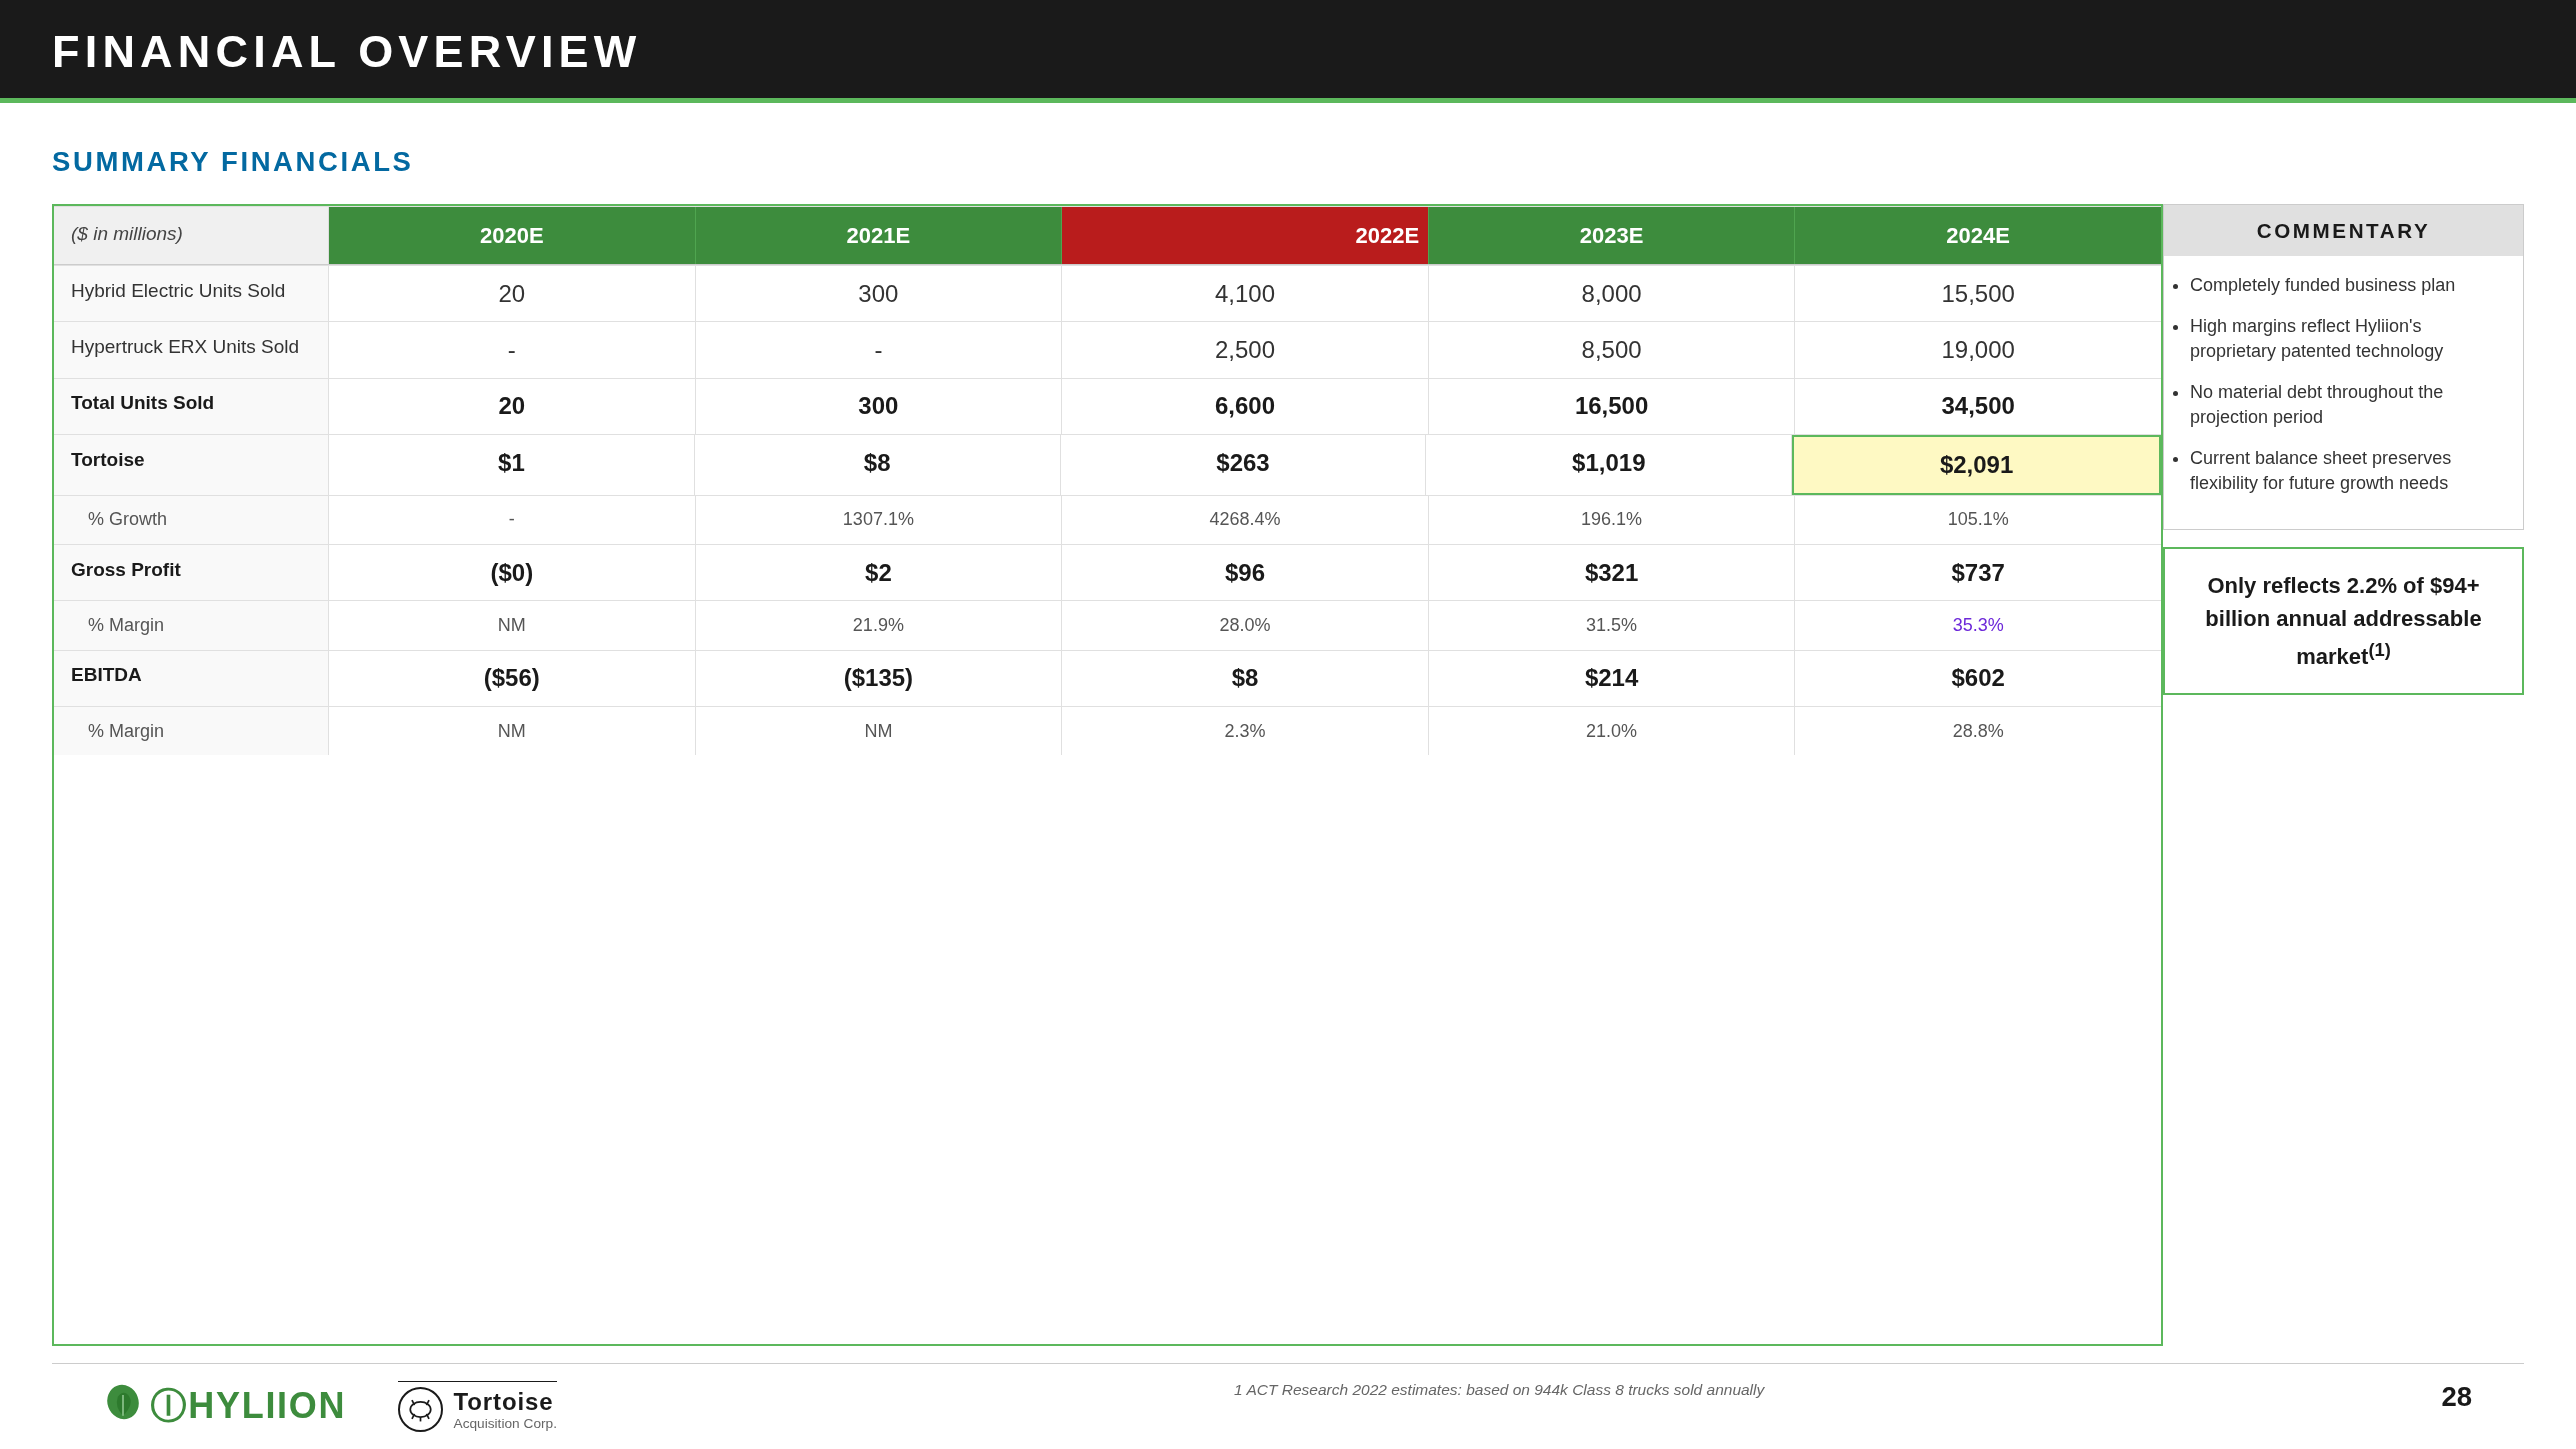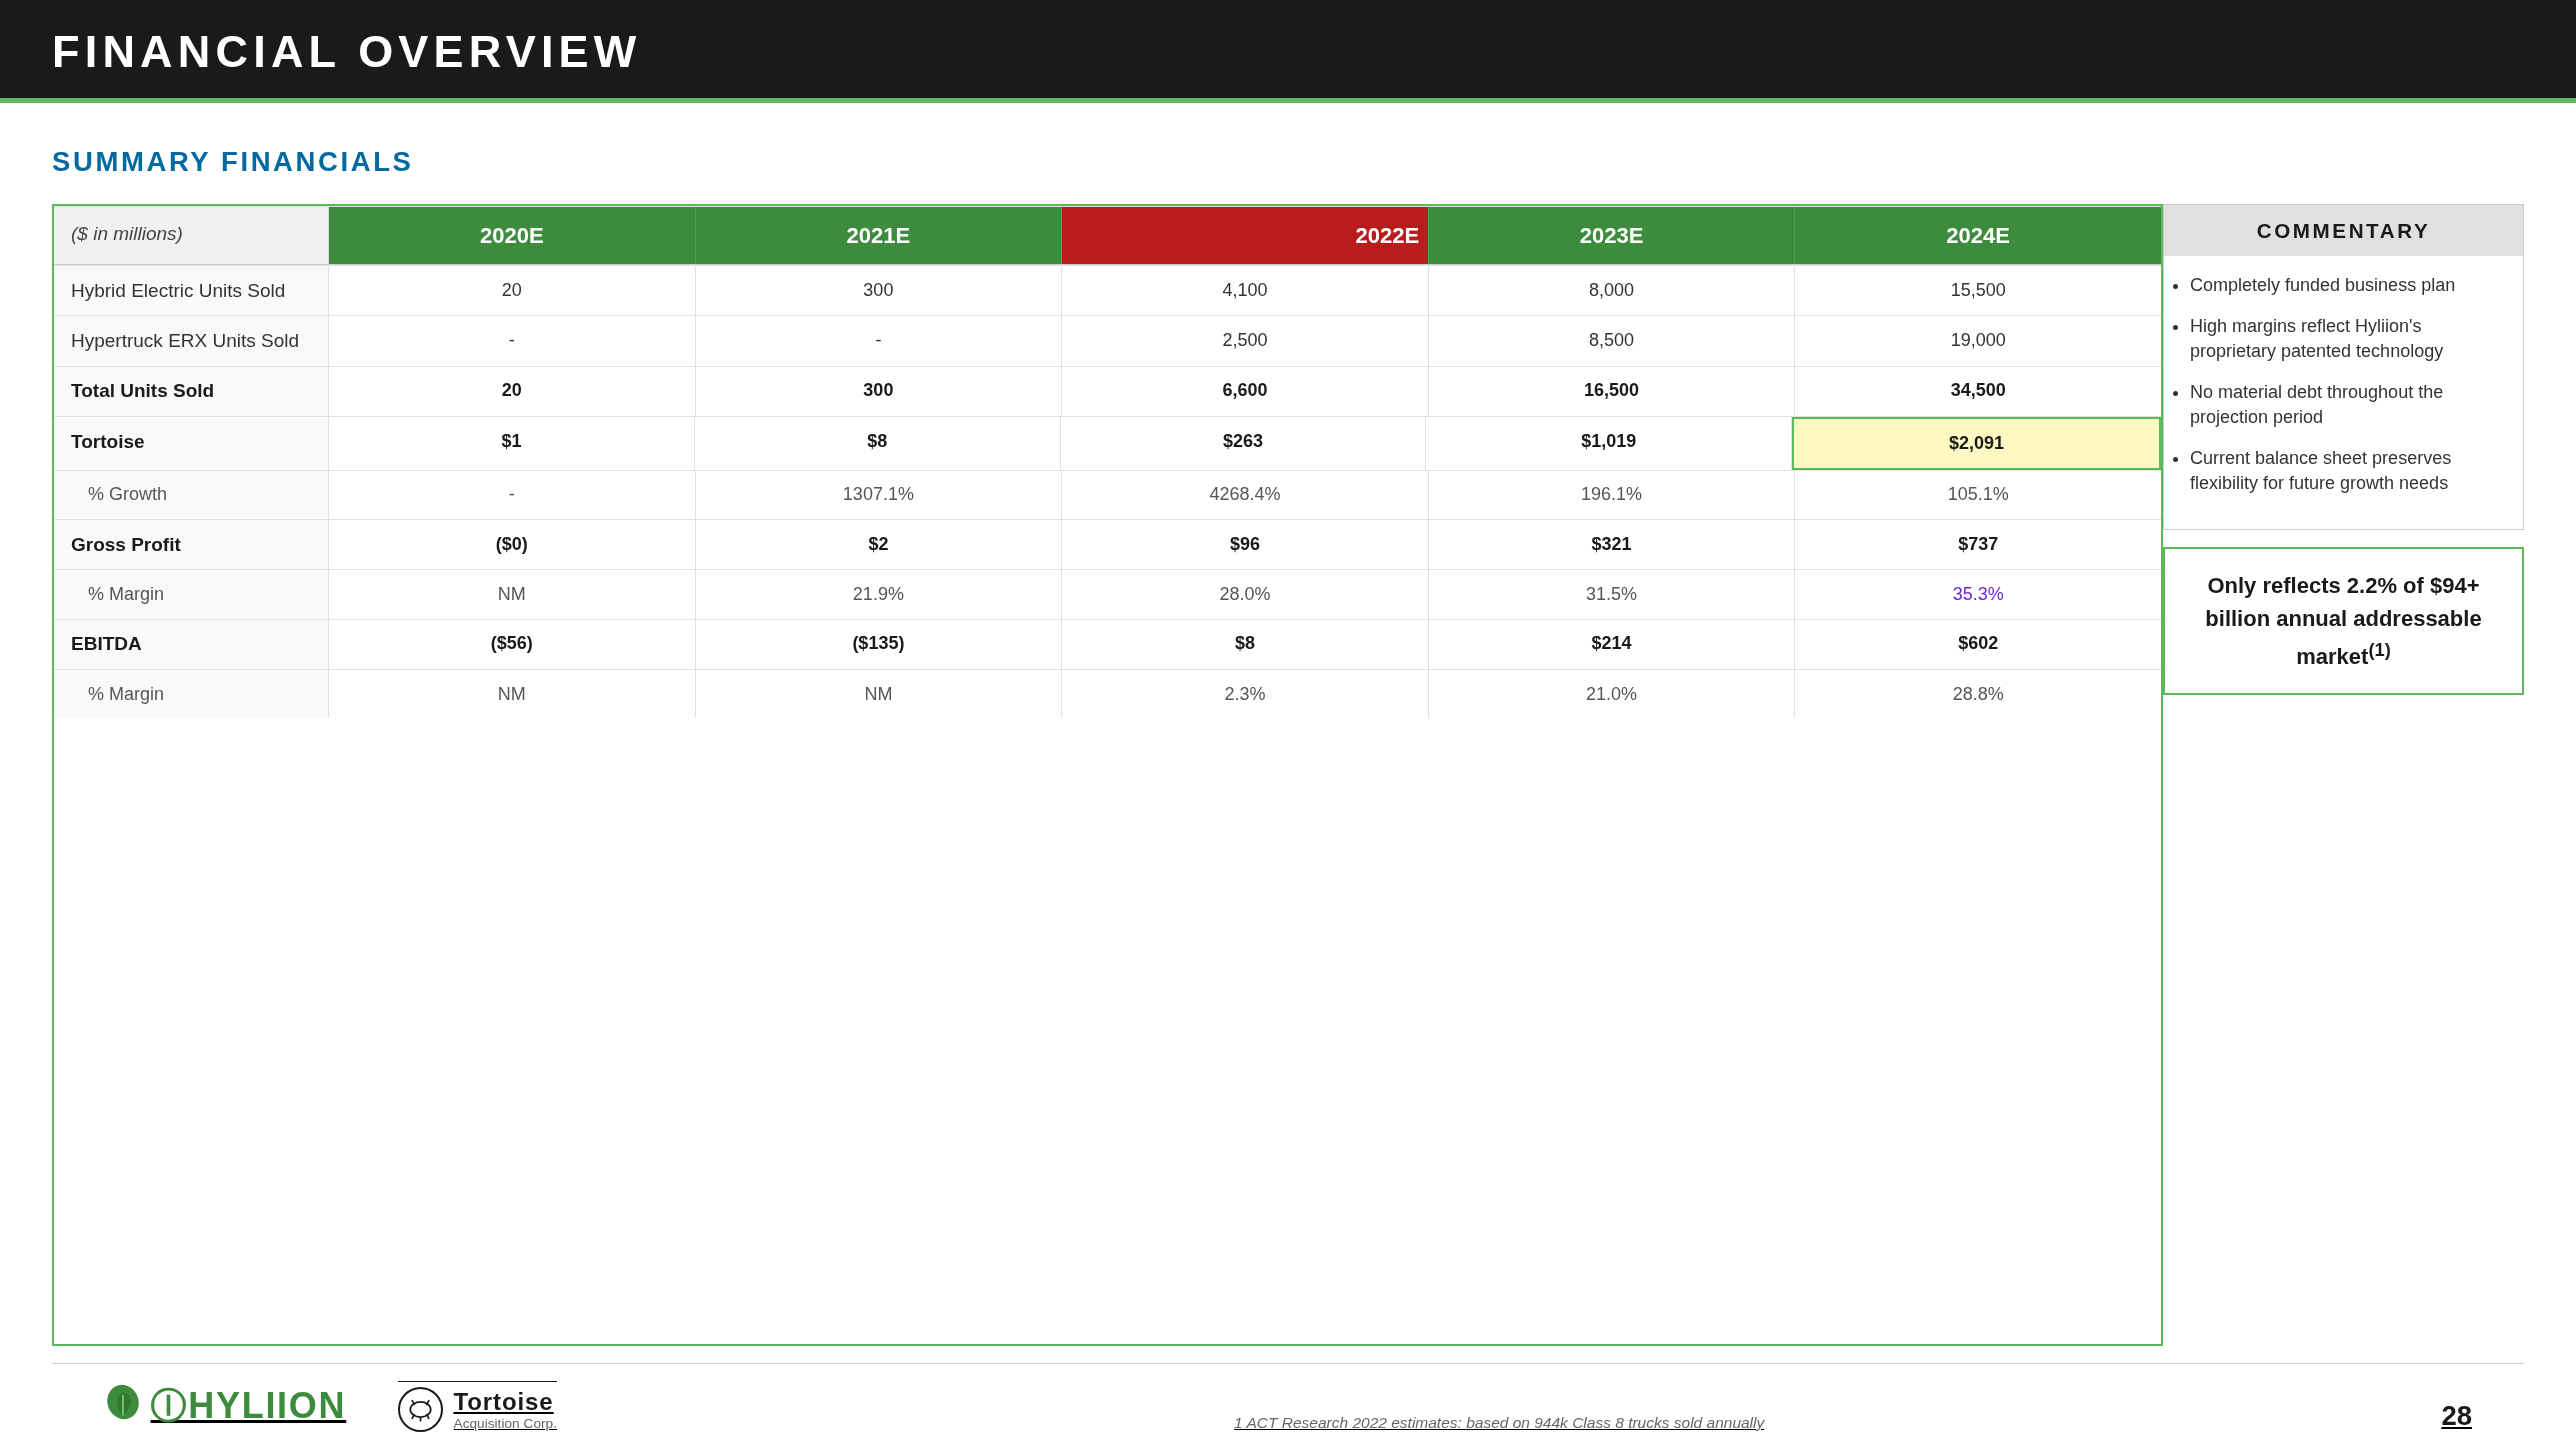--- a/index.html
+++ b/index.html
@@ -116,21 +116,21 @@
       padding-left: 34px;
       font-style: normal;
       color: #555;
       font-size: 18px;
     }
 
     .row-cell {
       flex: 1;
       text-align: center;
       padding: 13.7px 8.6px;
-      font-size: 18px;
+      font-size: 24px;
       color: #333;
       border-right: 0.9px solid #e0e0e0;
       background: #ffffff;
     }
     .row-cell:last-child {
       border-right: none;
     }
     .row-cell.bold {
       font-weight: 700;
       color: #1a1a1a;
@@ -196,26 +196,25 @@
       font-size: 22px;
       font-weight: 700;
       color: #1a1a1a;
       line-height: 1.5;
       position: relative;
     }
 
     
     .footer {
       display: flex;
-      align-items: flex-end;
+      align-items: flex-start;
       justify-content: space-between;
       padding: 17px 52px;
       border-top: 1.7px solid #cccccc;
       margin-top: 17px;
-      text-decoration: underline;
     }
 
     .footer-logos {
       display: flex;
       align-items: center;
       gap: 52px;
     }
 
     .hyliion-logo {
       display: flex;

